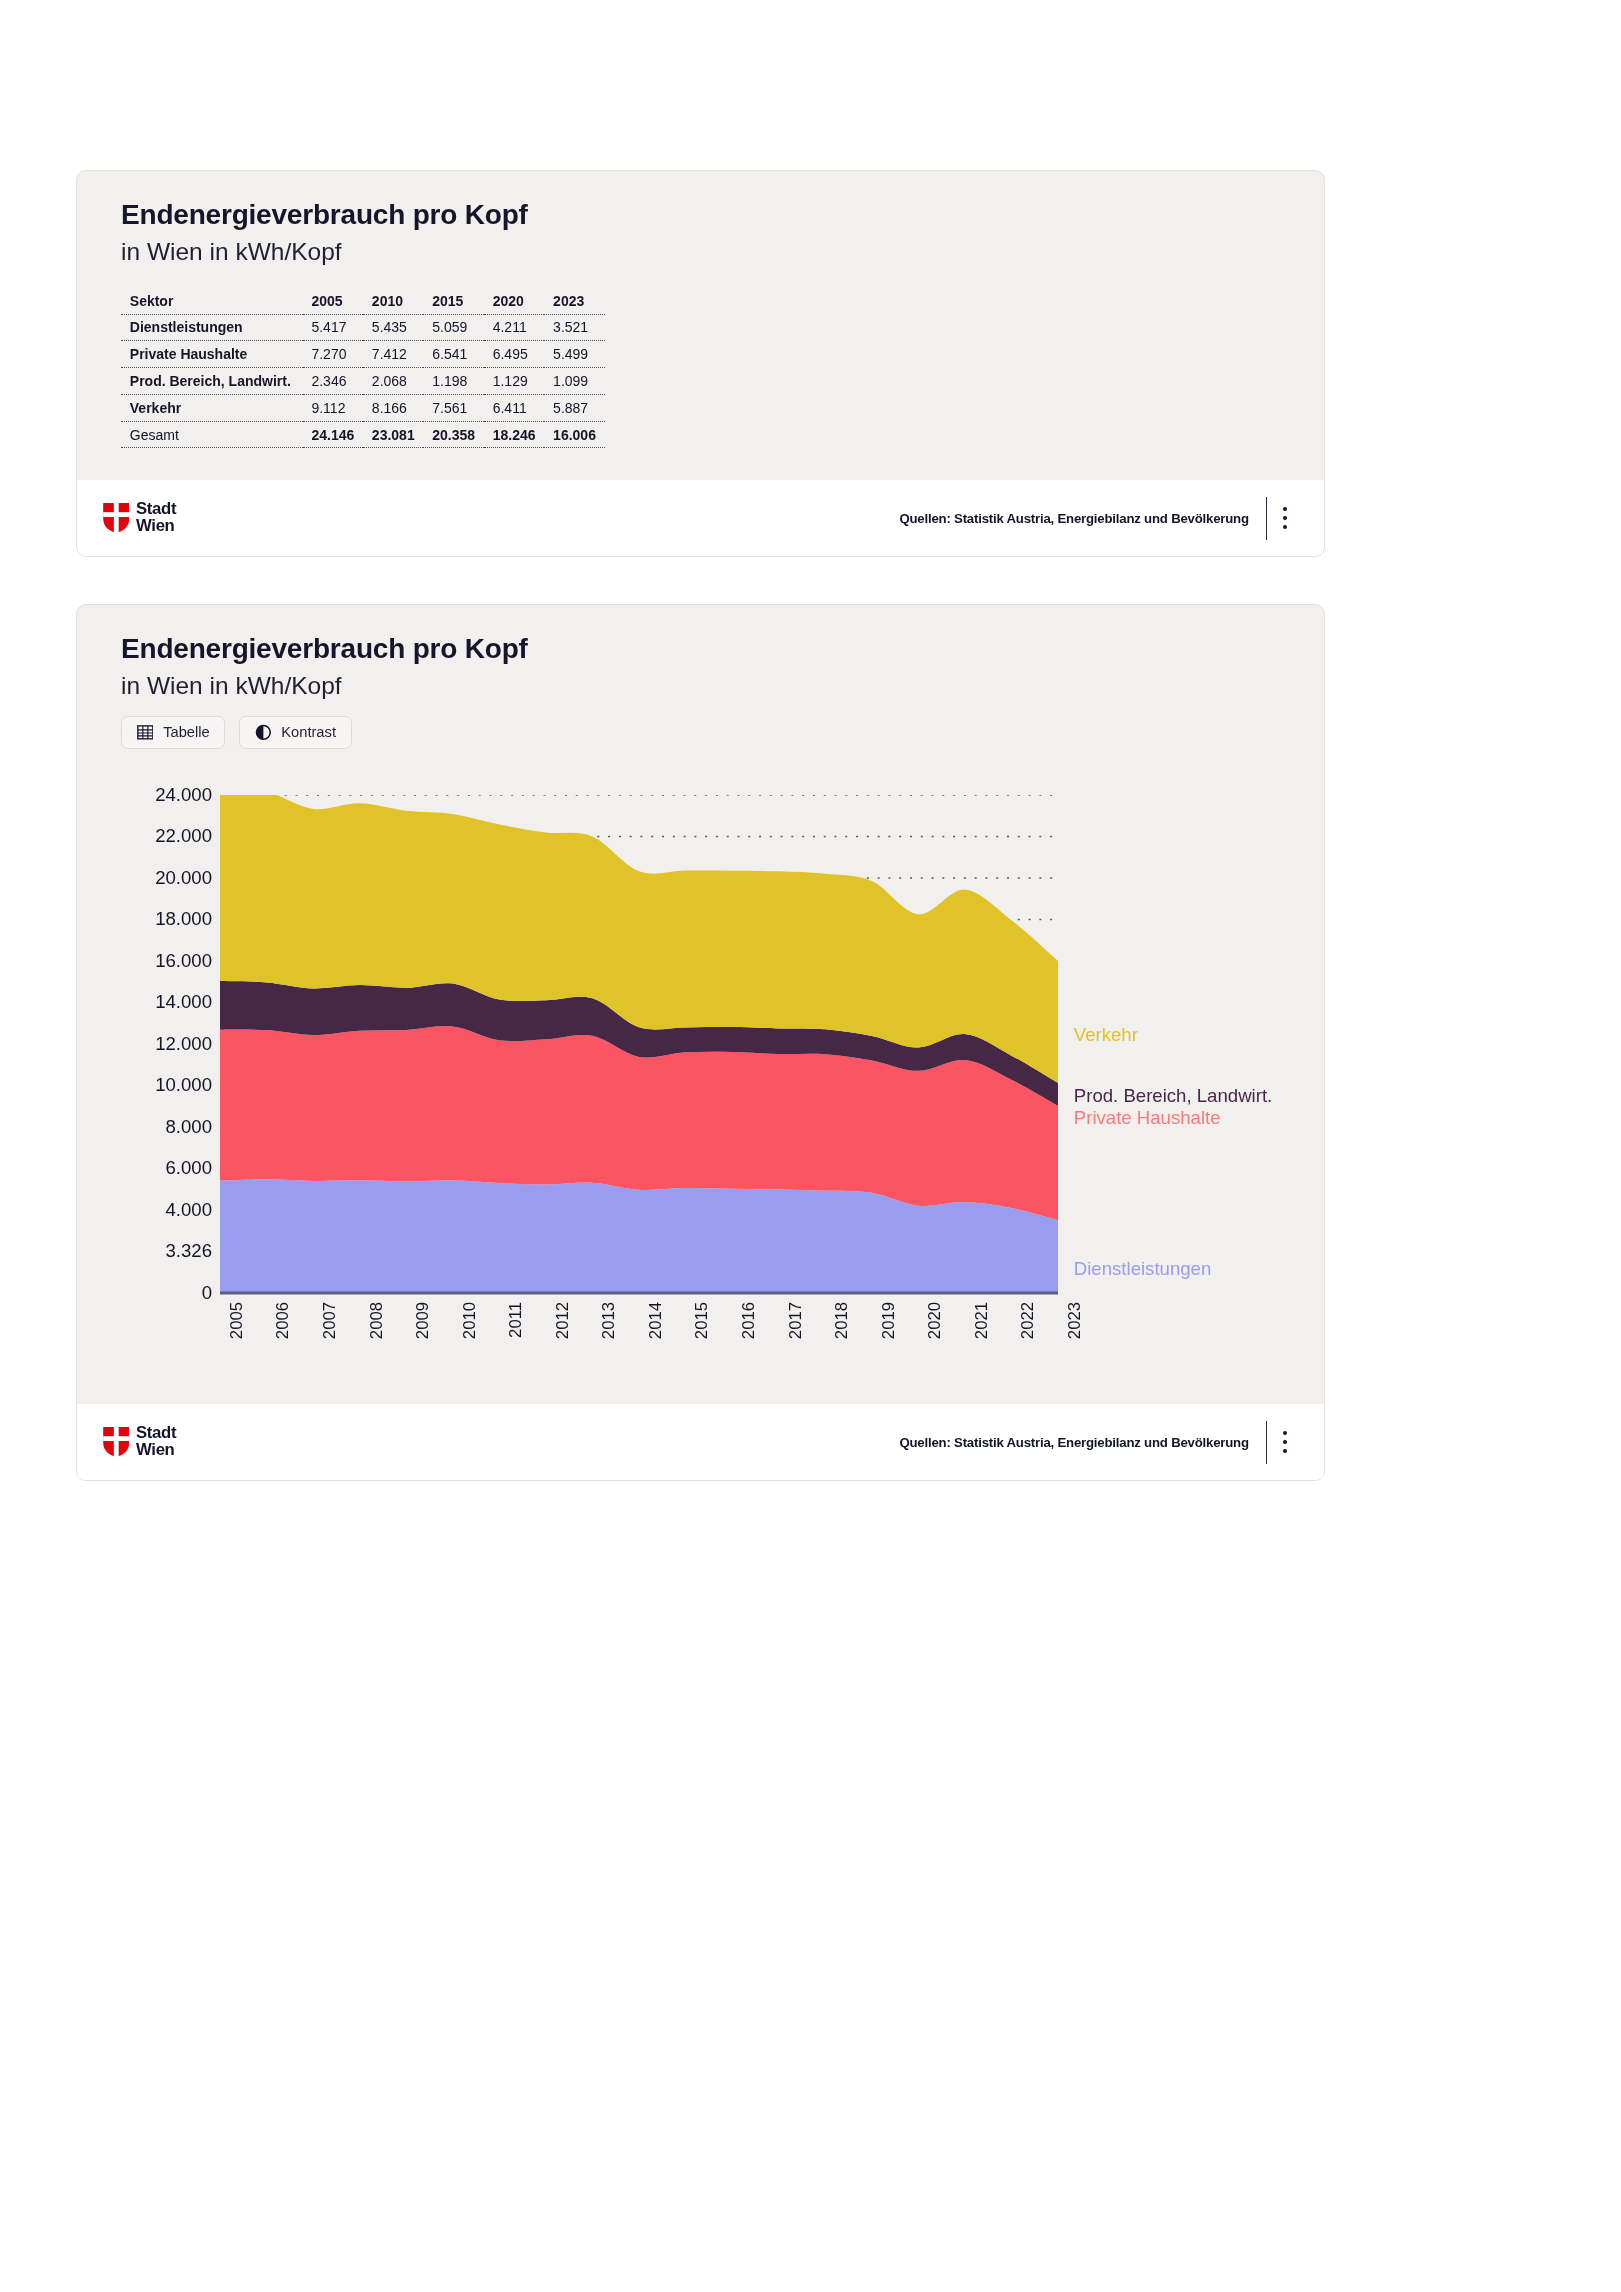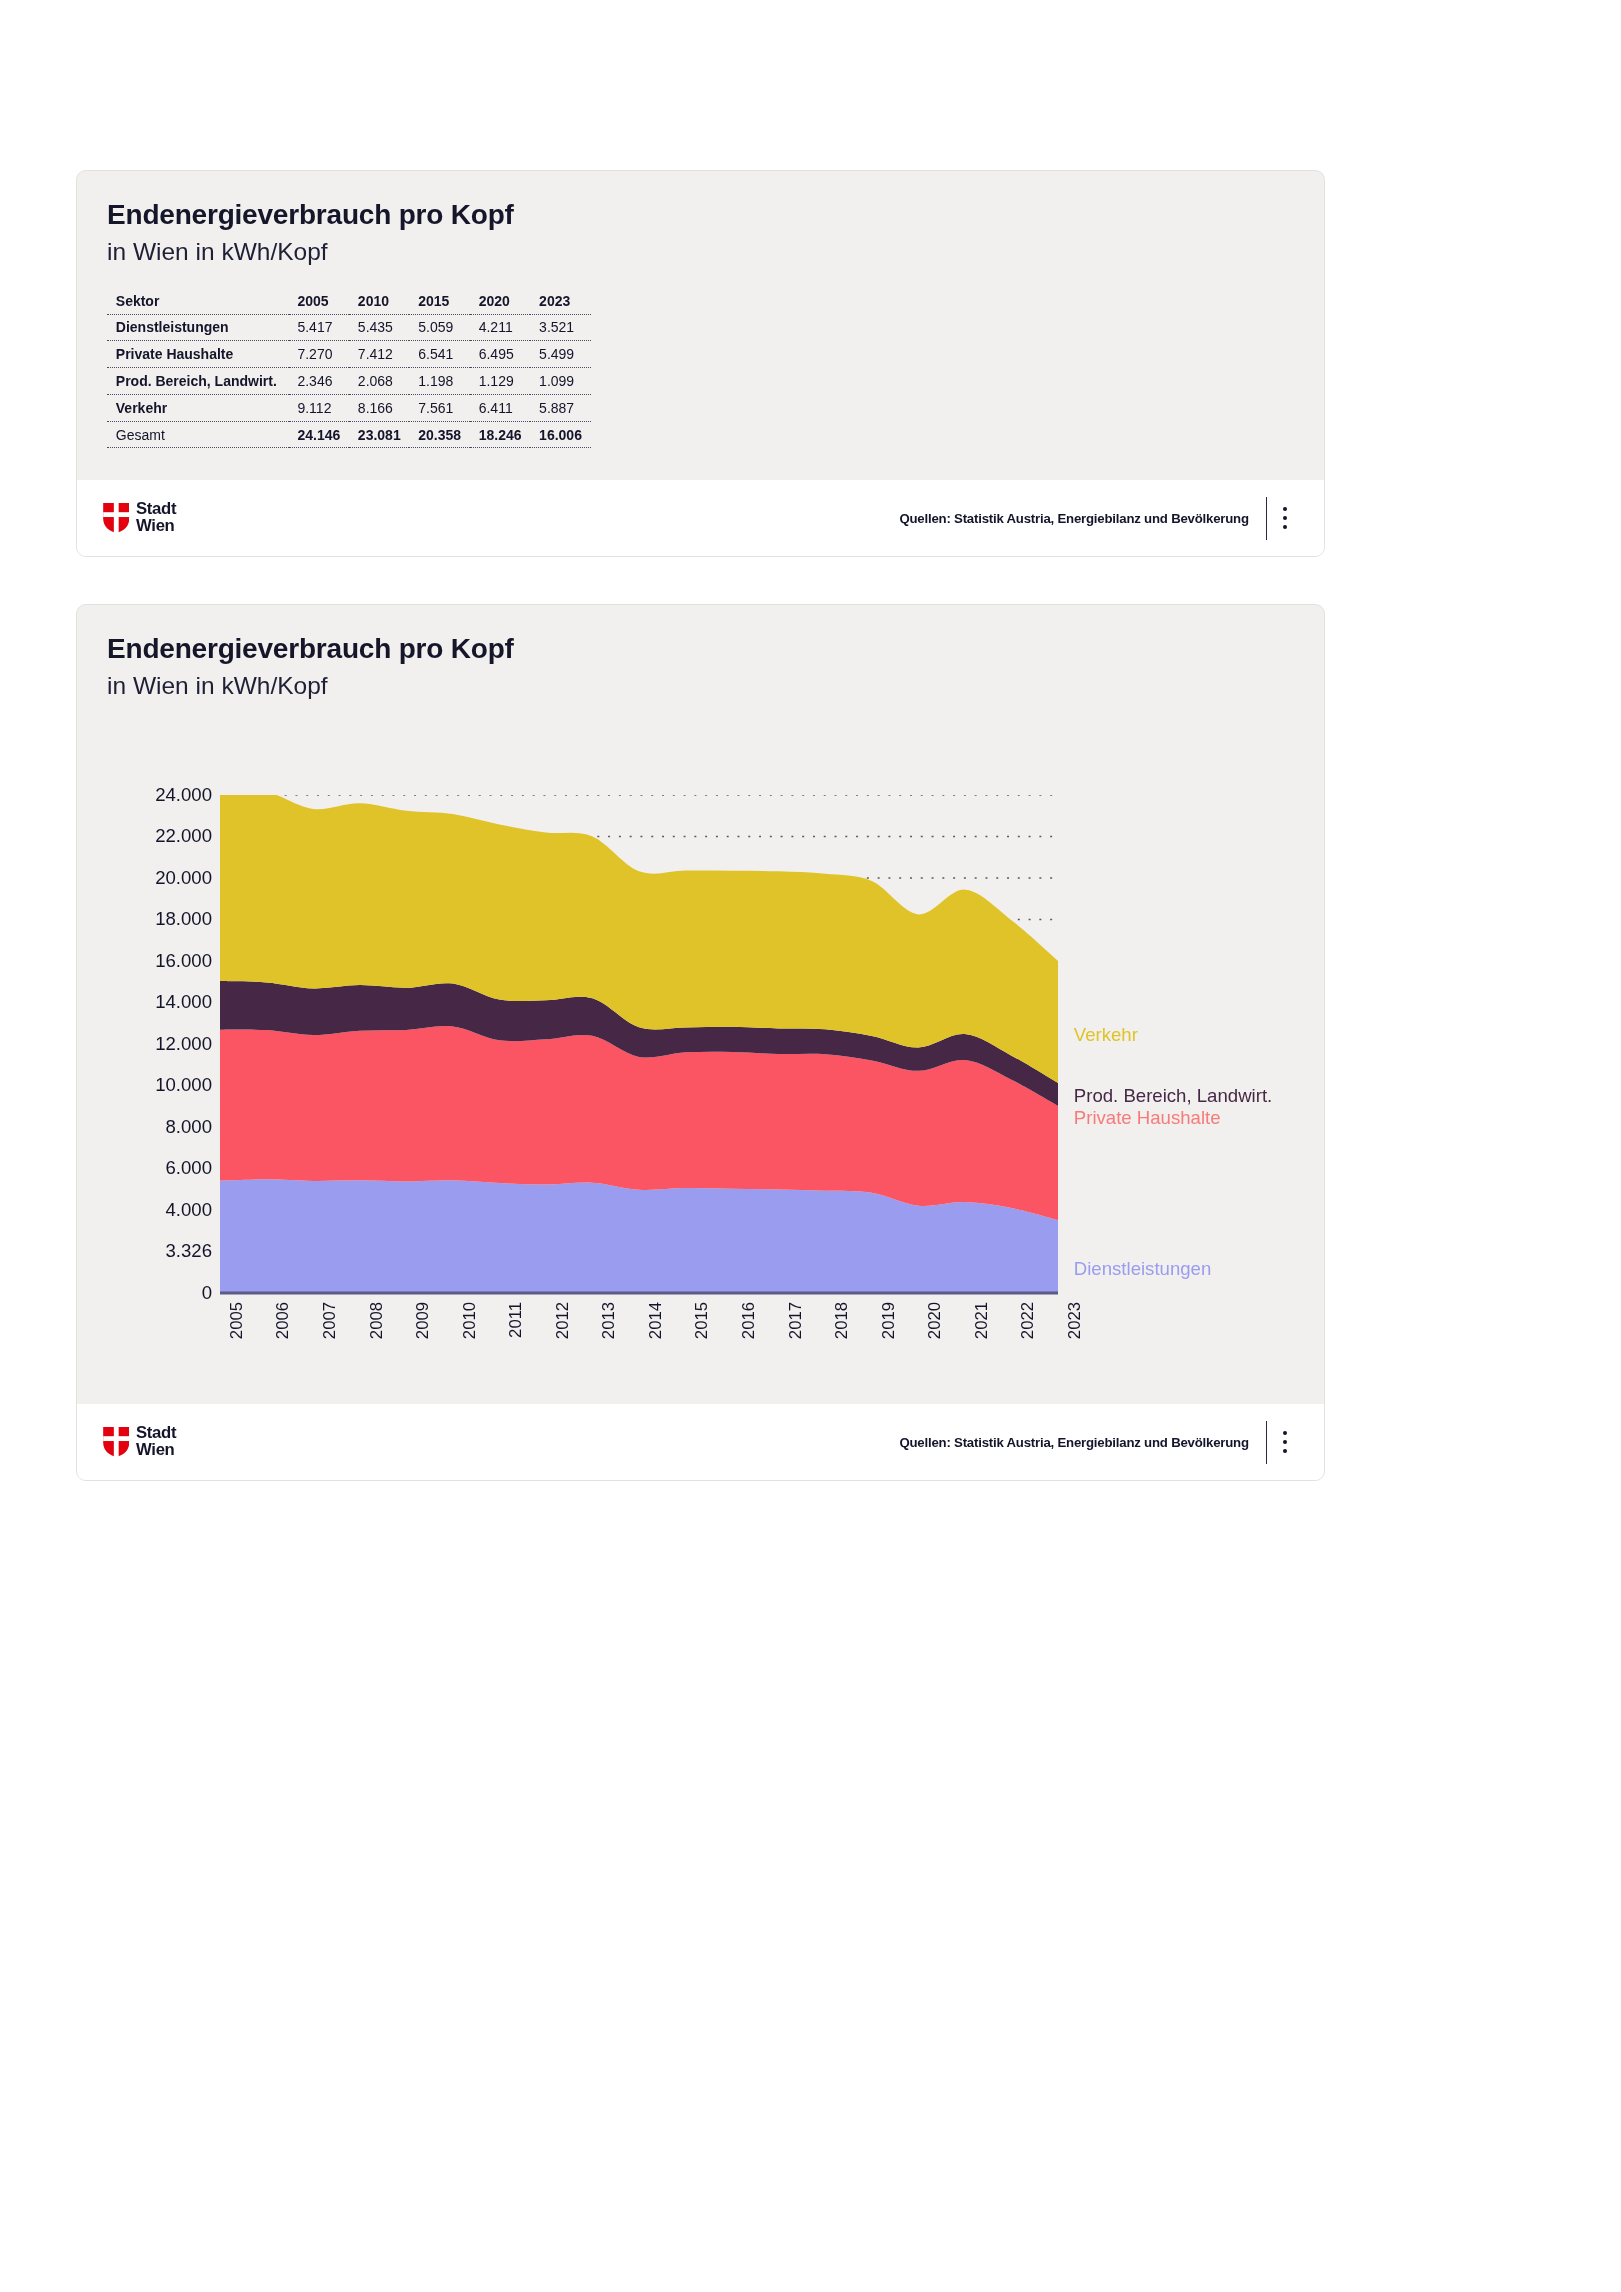--- a/index.html
+++ b/index.html
@@ -26,21 +26,21 @@
   .card {
     position: absolute;
     background: #f1f0ee;
     border: 1px solid #e2e1de;
     border-radius: 9.8px;
     overflow: hidden;
   }
   #card-table { left: 76px; top: 170px; width: 1249px; height: 387px; }
   #card-chart { left: 76px; top: 604px; width: 1249px; height: 877px; }
 
-  .card-body { padding: 29px 33px 0 30px; }
+  .card-body { padding: 29px 33px 0 44px; }
 
   .card-title {
     font-size: 28px;
     font-weight: bold;
     letter-spacing: -0.2px;
     color: #16162a;
     margin: 0 0 9.8px 0;
     line-height: 1.05;
   }
   .card-subtitle {
@@ -299,20 +299,40 @@
         <i></i>
       </div>
     </div>
   </div>
 
   <div class="card" id="card-chart">
     <div class="card-body">
       <h1 class="card-title">Endenergieverbrauch pro Kopf</h1>
       <p class="card-subtitle">in Wien in kWh/Kopf</p>
 
+      <div class="controls">
+        <button class="ctrl-btn">
+          <svg class="ctrl-ico" viewBox="0 0 16 16">
+            <rect x="0.8" y="1.8" width="14.4" height="12.4" fill="none" stroke="#14142a" stroke-width="1.3"></rect>
+            <line x1="0.8" y1="5.6" x2="15.2" y2="5.6" stroke="#14142a" stroke-width="1.1"></line>
+            <line x1="0.8" y1="8.6" x2="15.2" y2="8.6" stroke="#14142a" stroke-width="1.1"></line>
+            <line x1="0.8" y1="11.4" x2="15.2" y2="11.4" stroke="#14142a" stroke-width="1.1"></line>
+            <line x1="5.6" y1="1.8" x2="5.6" y2="14.2" stroke="#14142a" stroke-width="1.1"></line>
+            <line x1="10.4" y1="1.8" x2="10.4" y2="14.2" stroke="#14142a" stroke-width="1.1"></line>
+          </svg>
+          <span>Tabelle</span>
+        </button>
+        <button class="ctrl-btn">
+          <svg class="ctrl-ico" viewBox="0 0 16 16">
+            <circle cx="8" cy="8" r="6.6" fill="none" stroke="#14142a" stroke-width="1.5"></circle>
+            <path d="M8 1.4 A6.6 6.6 0 0 0 8 14.6 Z" fill="#14142a"></path>
+          </svg>
+          <span>Kontrast</span>
+        </button>
+      </div>
     </div>
 
     <div class="chart-area">
       <div class="ylabels">
           <div class="ytick" style="top: 498px;">0</div>
           <div class="ytick" style="top: 456px;">3.326</div>
           <div class="ytick" style="top: 415px;">4.000</div>
           <div class="ytick" style="top: 373px;">6.000</div>
           <div class="ytick" style="top: 332px;">8.000</div>
           <div class="ytick" style="top: 290px;">10.000</div>

